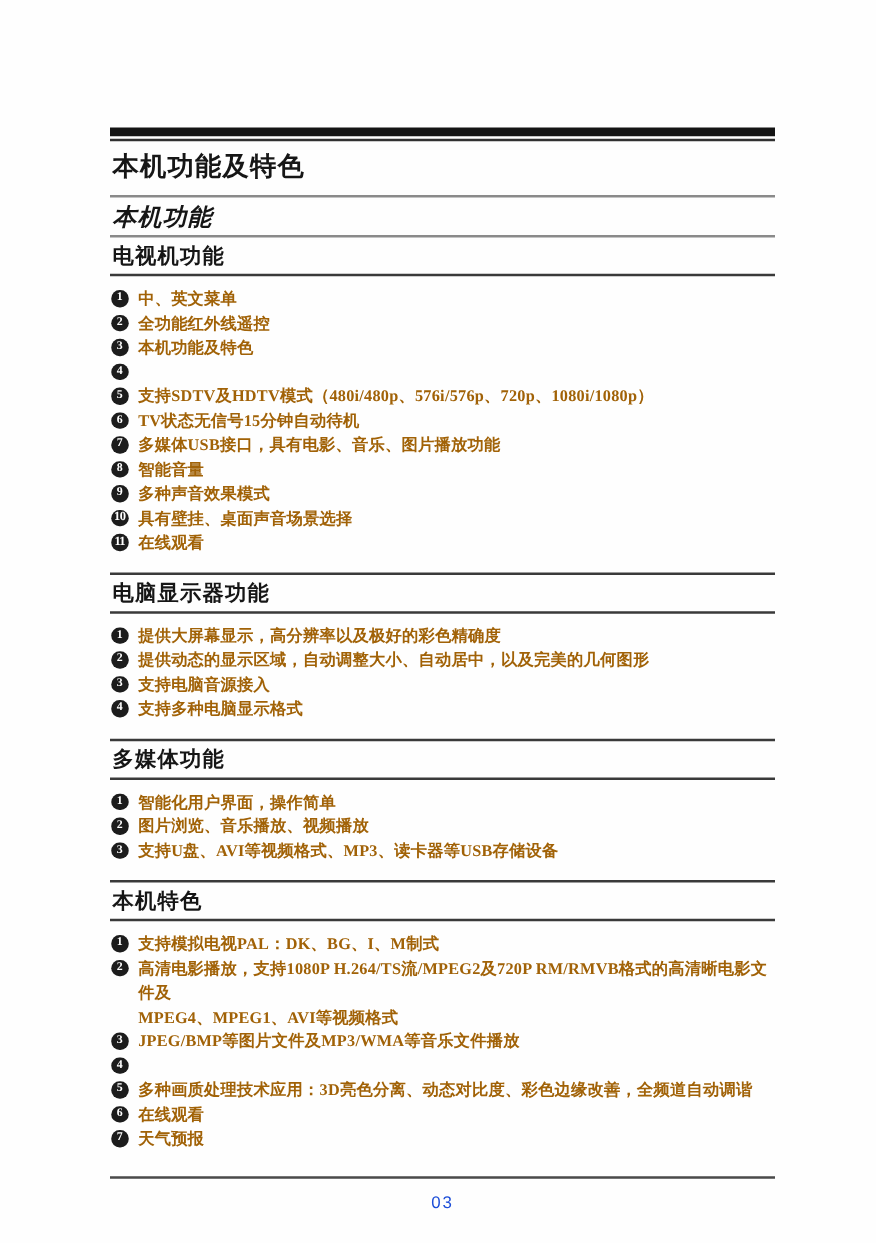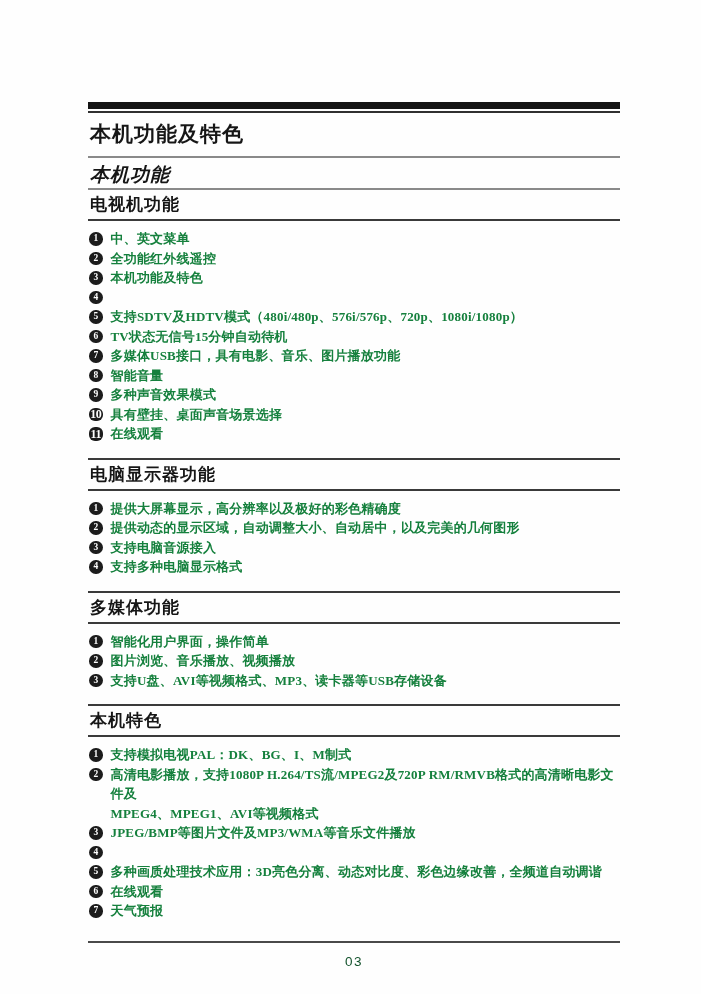--- a/index.html
+++ b/index.html
@@ -72,45 +72,45 @@
     border-radius: 50%;
     background: #1c1c1c;
     color: #ffffff;
     font-size: 9.5px;
     font-weight: 700;
     display: flex;
     align-items: center;
     justify-content: center;
     line-height: 1;
   }
-  .badge.two { font-size: 12px; letter-spacing: -0.5px; border-radius: 6px; }
+  .badge.two { font-size: 10px; letter-spacing: -0.5px; }
   .txt {
     font-size: 13px;
     line-height: 19.5px;
     font-weight: 700;
-    color: #15803d;
+    color: #a16207;
     white-space: pre-line;
     letter-spacing: 0.2px;
   }
   
   .footer {
     position: absolute;
     left: 88px;
     top: 941px;
     width: 532px;
     border-top: 2px solid #4a4a4a;
     text-align: center;
   }
   .page-number {
     display: inline-block;
     margin-top: 11px;
     font-size: 13.5px;
     font-weight: 400;
     letter-spacing: 1.5px;
-    color: #14532d;
+    color: #1d4ed8;
   }
 </style>
 </head>
 <body>
 
 <div class="page">
   <div class="content">
 
     <div class="rule-thick"></div>
     <div class="rule-thin-under-thick"></div>

